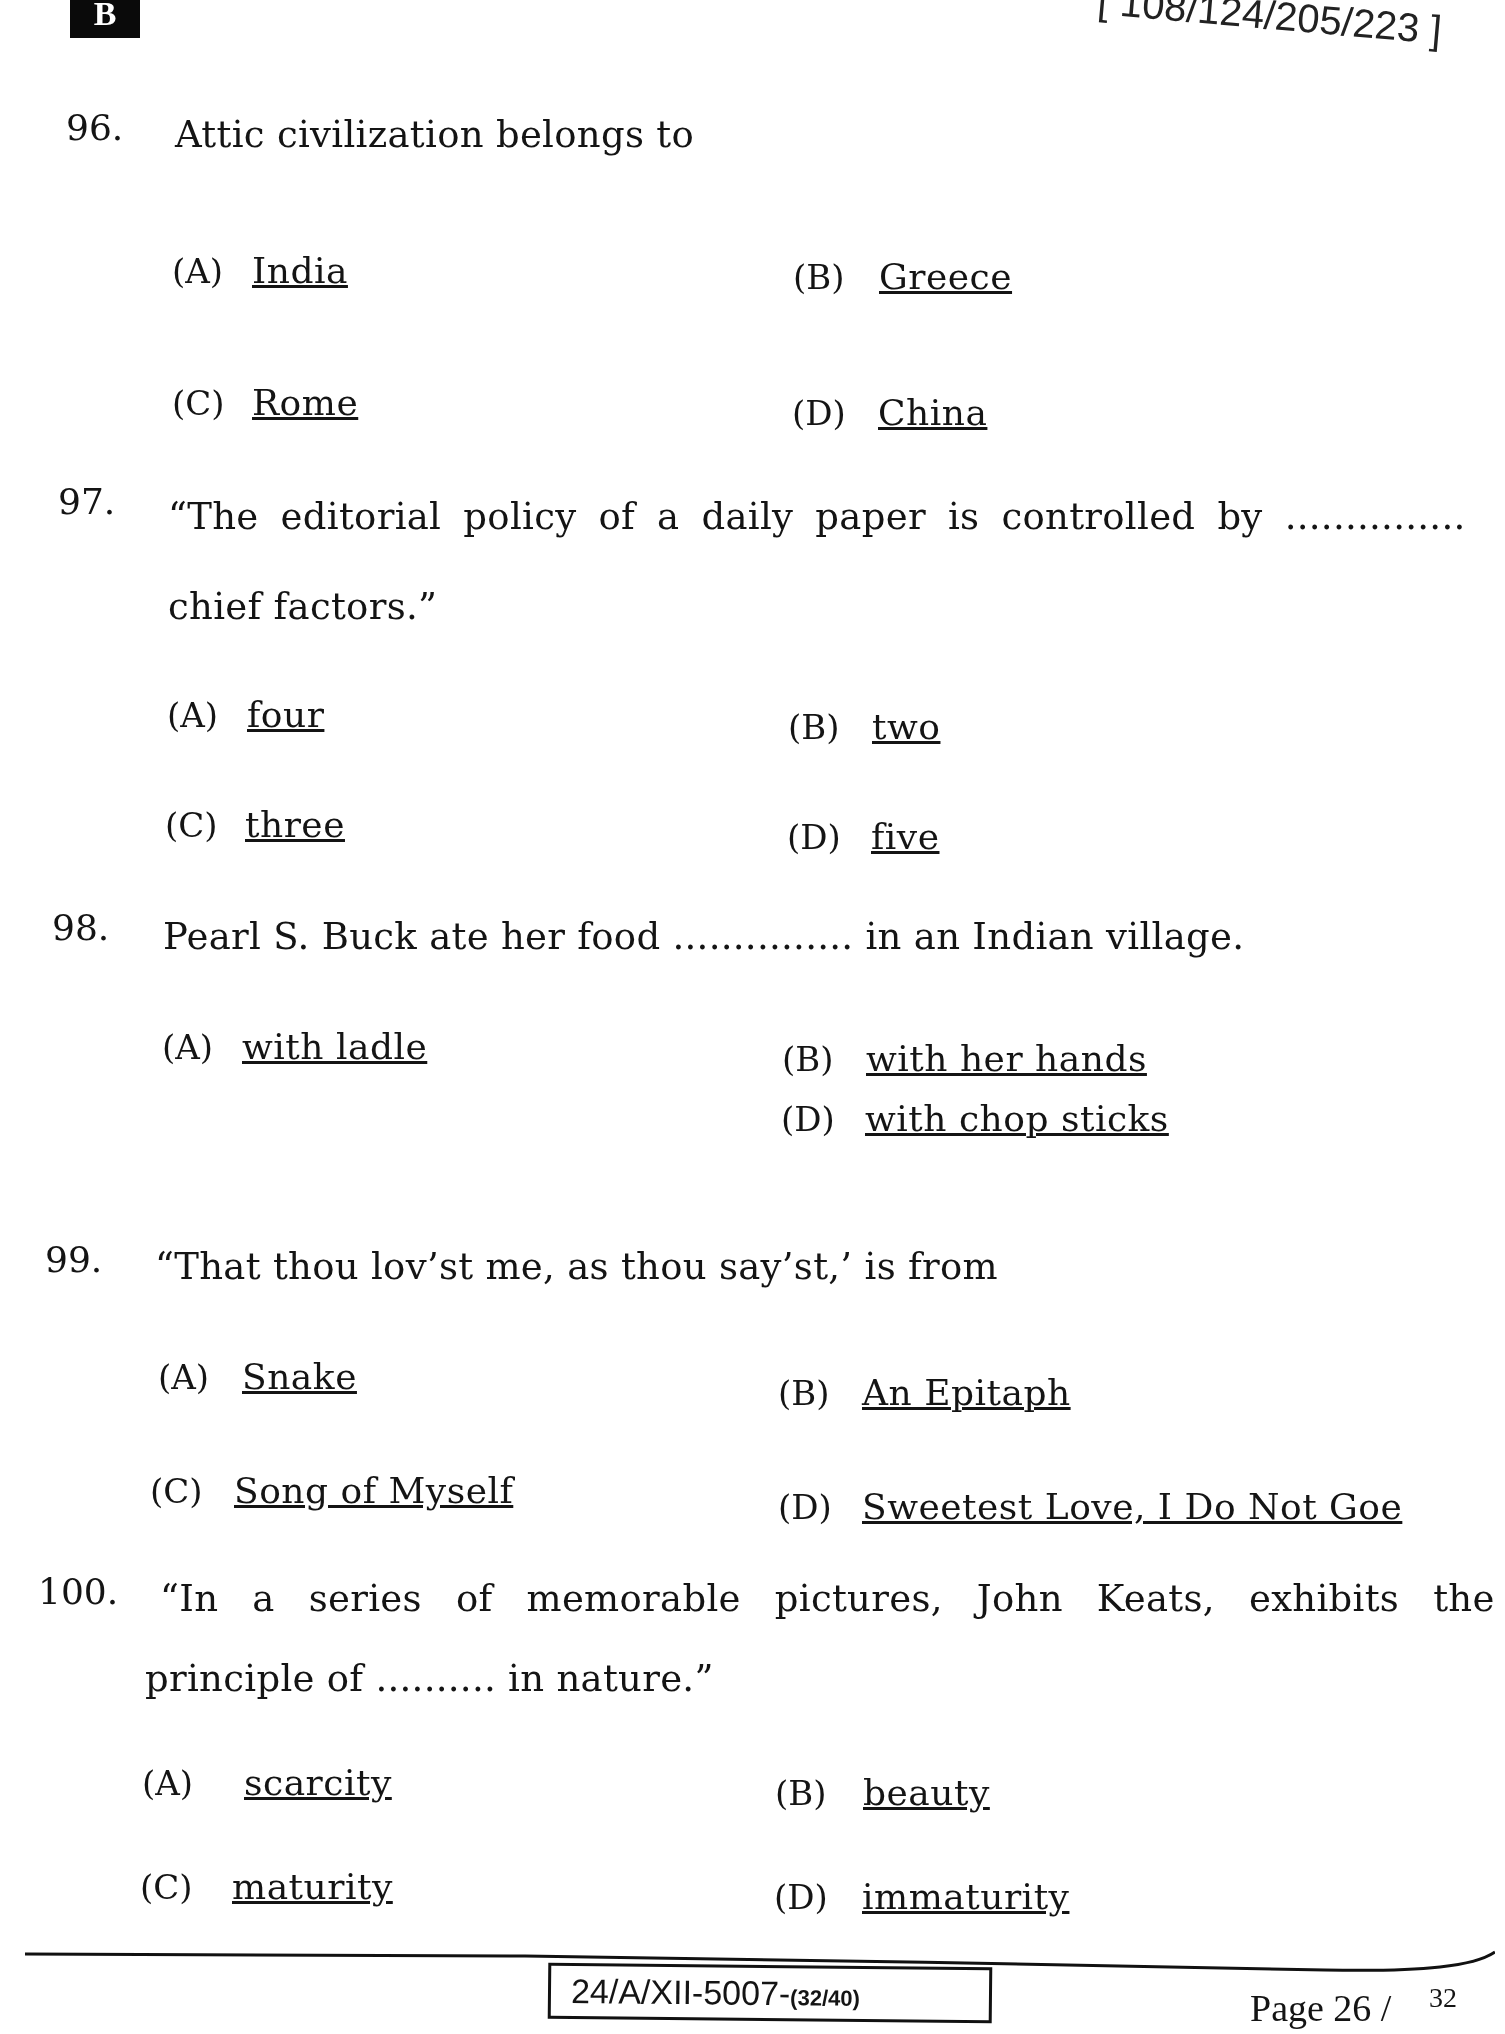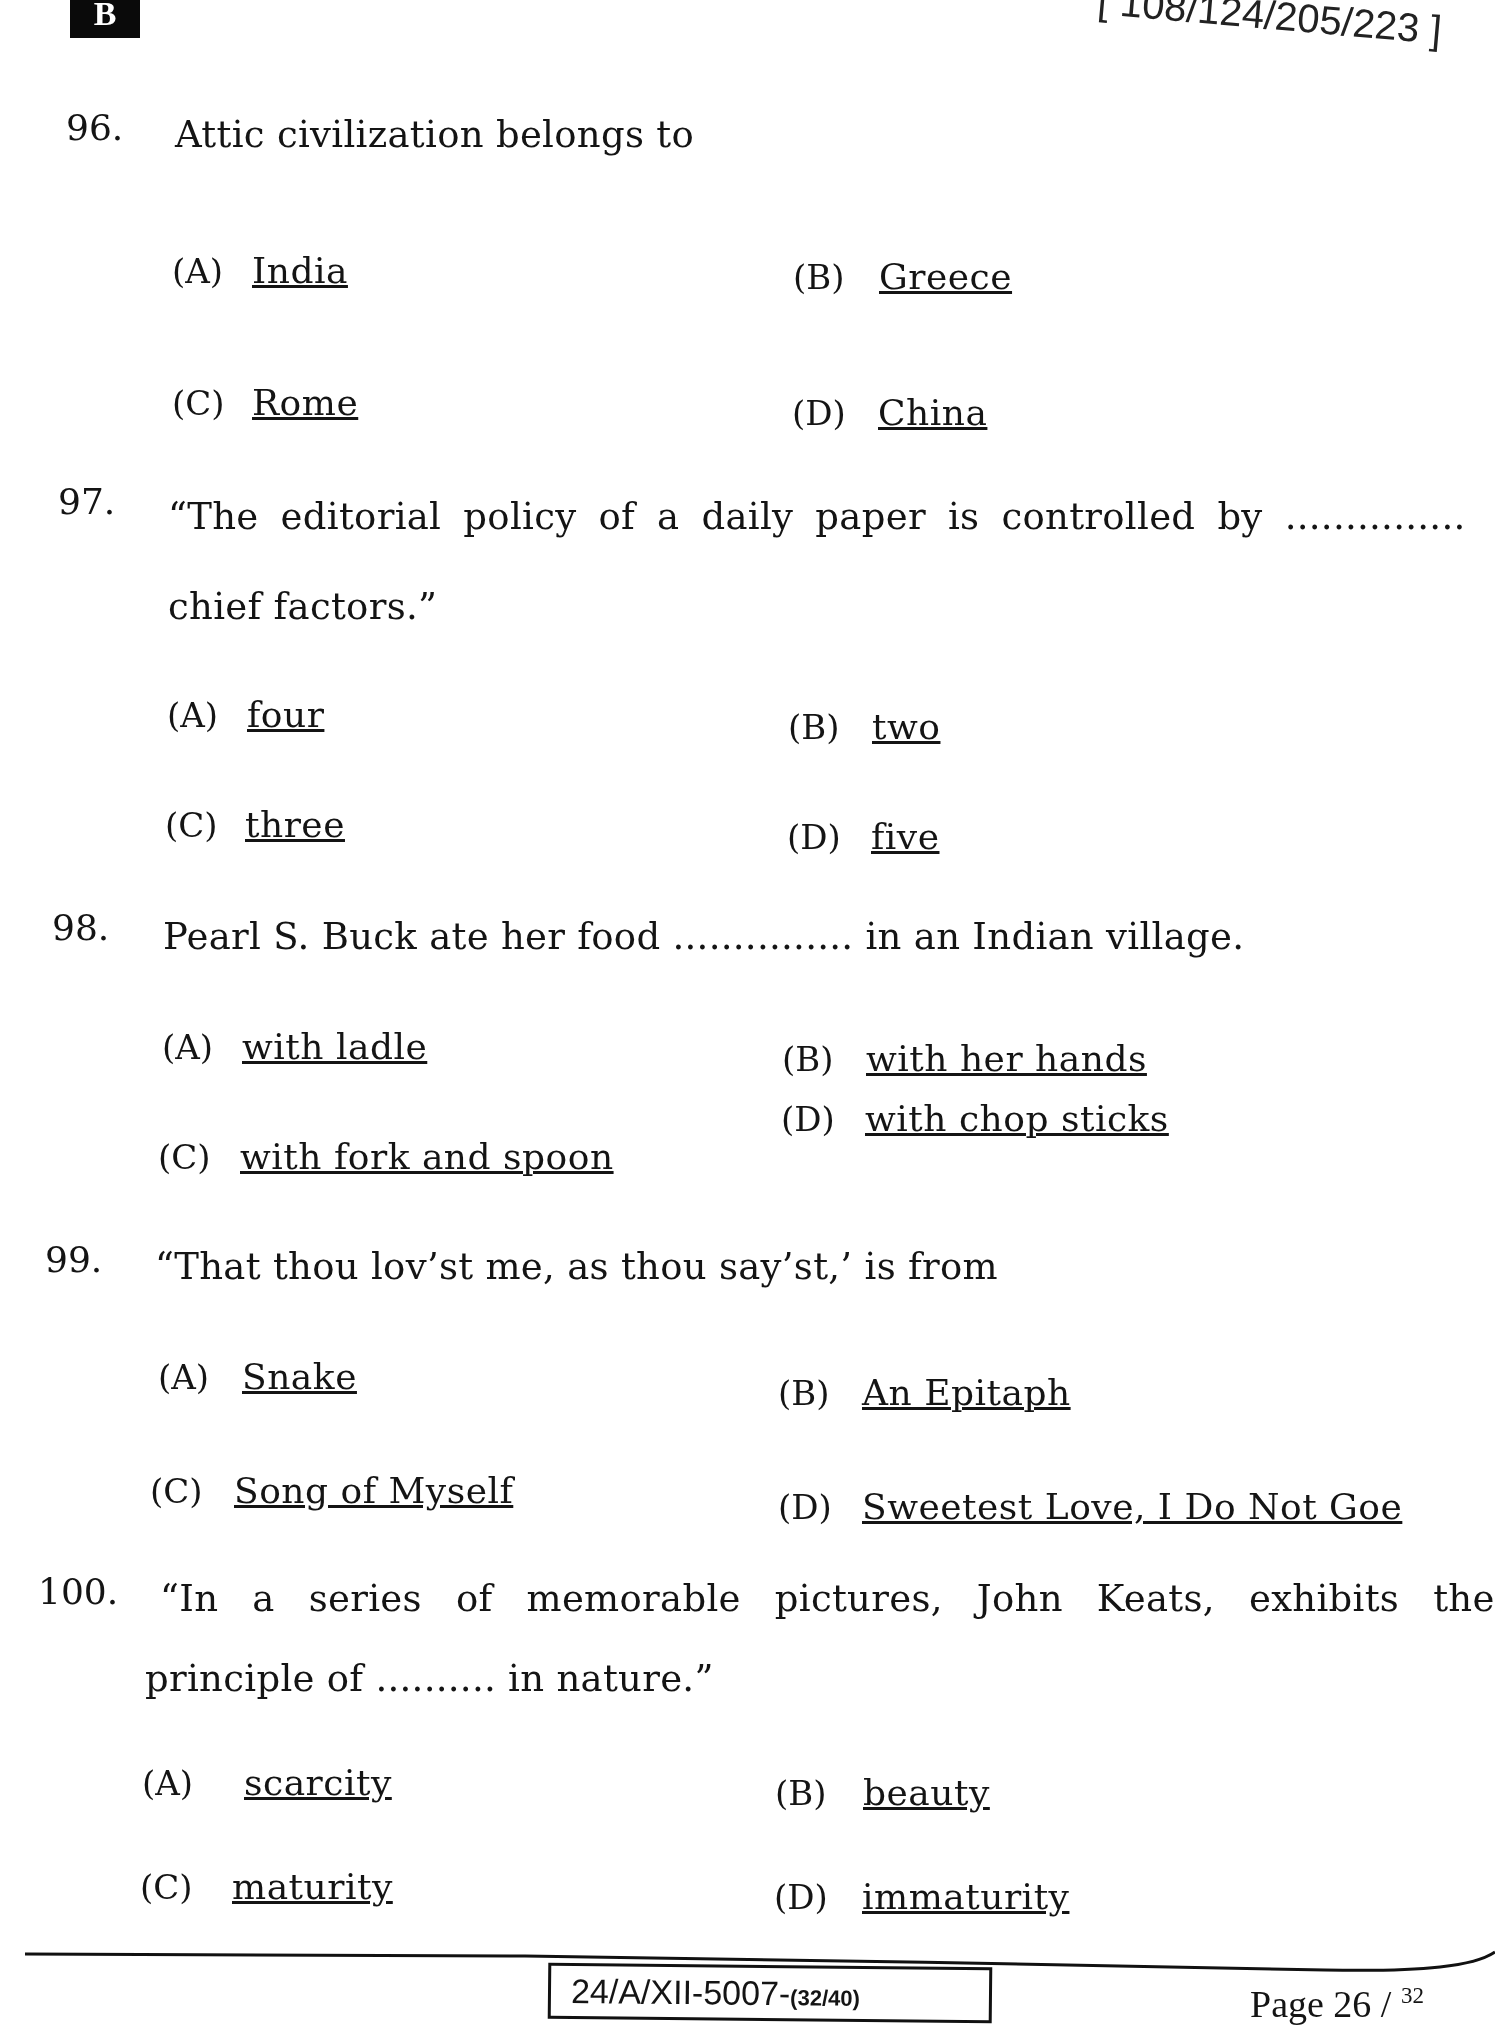--- a/index.html
+++ b/index.html
@@ -97,22 +97,23 @@
       font-weight: bold;
     }
     .page-number {
       position: absolute;
       left: 1250px; top: 1982px;
       font-family: "Liberation Serif", serif;
       font-size: 38px;
       white-space: nowrap;
     }
     .page-number .total {
-      font-size: 23px;
+      font-size: 28px;
       vertical-align: 14px;
+      margin-left: 28px;
     }
   </style>
 </head>
 <body>
 
 <div class="page">
 
   <div class="set-badge">B</div>
   <div class="code-ref">[ 108/124/205/223 ]</div>
 
@@ -153,23 +154,20 @@
 
   <div class="question">
     <span class="q-num" style="left:52px; top:910px;">98.</span>
     <span class="q-text" style="left:163px; top:918px;">Pearl S. Buck ate her food ............... in an Indian village.</span>
   </div>
   <div class="option" style="left:162px; top:1026px;">
     <span class="opt-letter">(A)</span><span class="opt-label" style="margin-left:10px">with ladle</span>
   </div>
   <div class="option" style="left:782px; top:1038px;">
     <span class="opt-letter">(B)</span><span class="opt-label" style="margin-left:14px">with her hands</span>
-  </div>
-  <div class="option" style="left:158px; top:1136px;">
-    <span class="opt-letter">(C)</span><span class="opt-label" style="margin-left:12px">with fork and spoon</span>
   </div>
   <div class="option" style="left:781px; top:1098px;">
     <span class="opt-letter">(D)</span><span class="opt-label" style="margin-left:14px">with chop sticks</span>
   </div>
 
   <div class="question">
     <span class="q-num" style="left:45px; top:1242px;">99.</span>
     <span class="q-text" style="left:155px; top:1248px;">“That thou lov’st me, as thou say’st,’ is from</span>
   </div>
   <div class="option" style="left:158px; top:1356px;">

